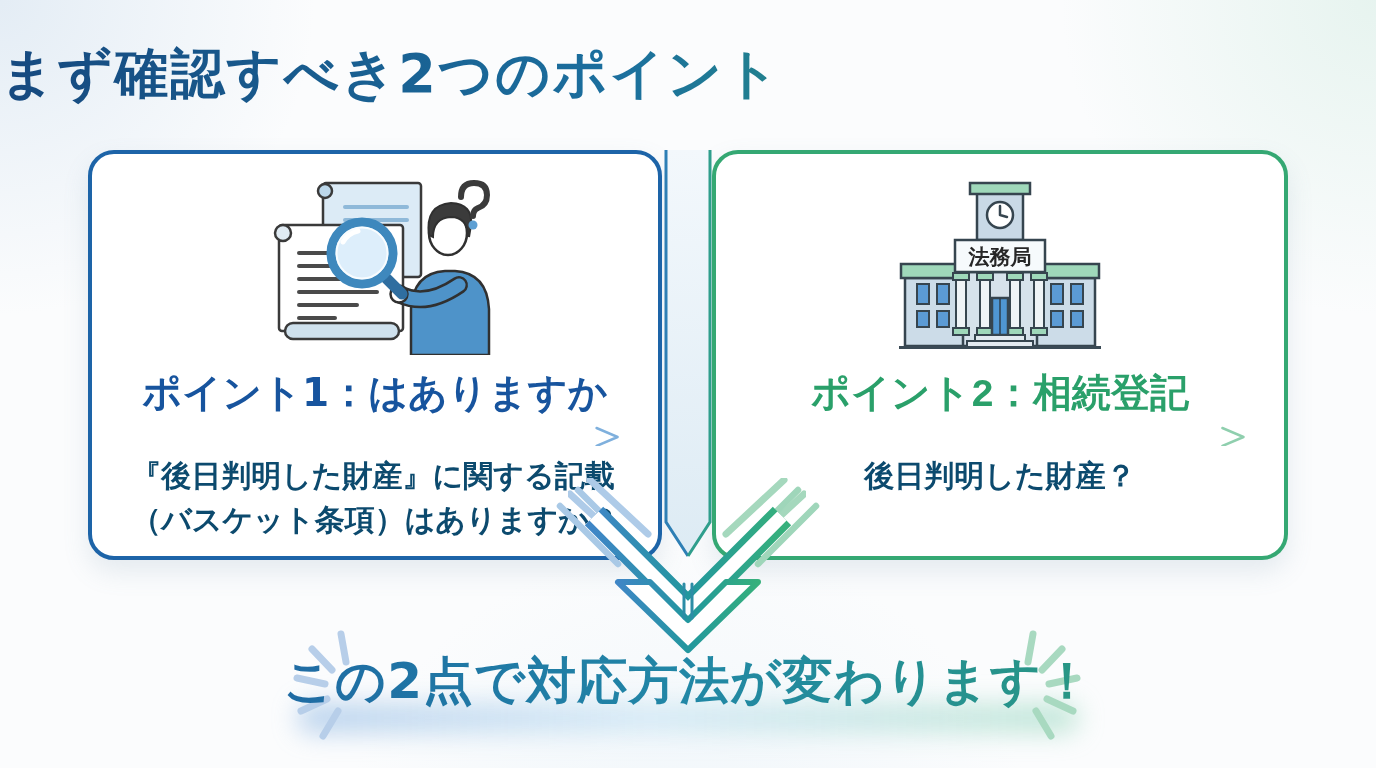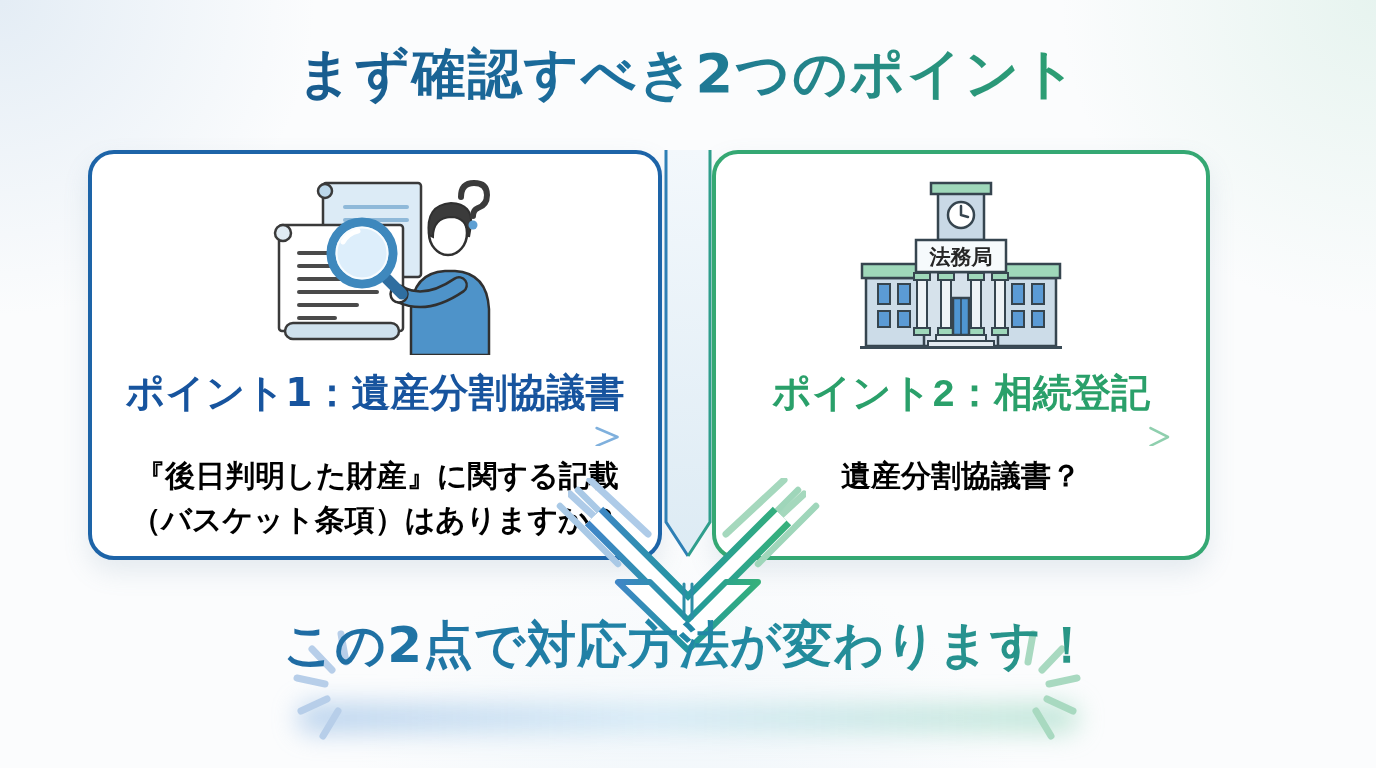--- a/index.html
+++ b/index.html
@@ -6,62 +6,62 @@
   #stage{
     position:relative;width:1376px;height:768px;overflow:hidden;
     font-family:"DejaVu Sans","Liberation Sans",sans-serif;
     background-color:#fbfcfd;
     background-image:
       radial-gradient(circle at 0% 0%, rgba(190,212,232,.38), transparent 20%),
       radial-gradient(circle at 100% 0%, rgba(188,226,210,.32), transparent 20%),
       radial-gradient(circle at 50% 118%, rgba(205,228,242,.28), transparent 32%);
   }
   .page-title{
-    position:absolute;top:38px;left:0;right:0;text-align:center;
+    position:absolute;top:38px;left:0;right:0;
     font-size:54px;font-weight:900;letter-spacing:2px;
     background:linear-gradient(90deg,#16497f 0%,#1b6f9e 45%,#2c9d74 75%,#2fa468 100%);
     -webkit-background-clip:text;background-clip:text;
     color:transparent;-webkit-text-fill-color:transparent;
   }
   .card{
     position:absolute;top:150px;height:410px;background:#ffffff;
     border-radius:26px;box-sizing:border-box;
     box-shadow:0 12px 26px rgba(110,140,170,.16);
   }
   .card.left{left:88px;width:574px;border:4px solid #1d64a8;}
-  .card.right{left:712px;width:498px;border:4px solid #35a873;}
+  .card.right{left:712px;width:576px;border:4px solid #35a873;}
   .card-inner{
     position:relative;width:100%;height:100%;box-sizing:border-box;
     display:flex;flex-direction:column;align-items:center;padding:14px 26px 0 26px;
   }
   .illus{height:192px;display:flex;align-items:center;justify-content:center;}
   .card-heading{font-size:39px;font-weight:800;margin-top:6px;white-space:nowrap;}
   .card.left .card-heading{color:#17549e;}
   .card.right .card-heading{color:#2aa06a;font-family:Liberation Mono, monospace;}
   .harrow{width:96%;height:22px;margin-top:4px;}
   .card-body{
-    margin-top:8px;font-size:30px;font-weight:700;color:#000000;
-    text-align:right;line-height:1.45;white-space:nowrap;
+    margin-top:8px;font-size:30px;font-weight:700;color:#0c4a6e;
+    text-align:left;line-height:1.45;white-space:nowrap;
   }
   .corner-deco{position:absolute;pointer-events:none;}
   .corner-deco.br{right:6px;bottom:6px;}
   .corner-deco.bl{left:6px;bottom:6px;}
   .band-svg{position:absolute;left:660px;top:150px;z-index:1;}
   .merge-arrow-svg{position:absolute;left:538px;top:480px;z-index:5;}
   .sparkle{position:absolute;top:628px;z-index:4;}
   .sparkle.left{left:243px;}
   .sparkle.right{left:1021px;}
   .conclusion-glow{
     position:absolute;top:704px;left:50%;transform:translateX(-50%);
     width:780px;height:28px;border-radius:14px;z-index:2;
     background:linear-gradient(90deg,rgba(123,170,222,.55),rgba(150,205,235,.35) 45%,rgba(138,210,180,.55));
     filter:blur(13px);
   }
   .conclusion{
-    position:absolute;top:612px;left:0;right:0;text-align:center;z-index:6;
+    position:absolute;top:648px;left:0;right:0;text-align:center;z-index:6;
     font-size:50px;font-weight:900;letter-spacing:1px;white-space:nowrap;
     background:linear-gradient(90deg,#1d57a2 0%,#2187a6 50%,#2ea26b 100%);
     -webkit-background-clip:text;background-clip:text;
     color:transparent;text-decoration:underline;-webkit-text-fill-color:transparent;
   }
 </style>
 </head>
 <body>
 
 <div id="stage">
@@ -114,21 +114,21 @@
 
           <path d="M126,104 L143,121" stroke="#2f6ea0" stroke-width="11" stroke-linecap="round"></path>
           <circle cx="103" cy="80" r="31" fill="#ddeefb" stroke="#3e88bd" stroke-width="9"></circle>
           <circle cx="103" cy="80" r="25.5" fill="none" stroke="#ffffff" stroke-width="2" opacity="0.8"></circle>
           <path d="M84,69 A23,23 0 0 1 99,58" fill="none" stroke="#ffffff" stroke-width="5" stroke-linecap="round"></path>
 
           <path d="M202,24 q0,-14 13,-14 q13,0 13,12 q0,10 -9,13 q-5,2 -5,8" fill="none" stroke="#3a3a3a" stroke-width="6" stroke-linecap="round"></path>
           <circle cx="214" cy="52" r="4.5" fill="#5d9fd3"></circle>
         </svg>
       </div>
-      <div class="card-heading">ポイント1：遺産分割協議書</div>
+      <div class="card-heading">ポイント1：はありますか</div>
       <svg class="harrow" viewBox="0 0 516 22" preserveAspectRatio="none">
         <defs>
           <linearGradient id="hgb" x1="0" y1="0" x2="1" y2="0">
             <stop offset="0" stop-color="#cfe0f1" stop-opacity="0.25"></stop>
             <stop offset="1" stop-color="#7fb0dd"></stop>
           </linearGradient>
         </defs>
         <line x1="2" y1="13" x2="492" y2="13" stroke="url(#hgb)" stroke-width="2.5"></line>
         <path d="M490,4 L512,13 L490,22" fill="none" stroke="#7fb0dd" stroke-width="2.5" stroke-linecap="round" stroke-linejoin="round"></path>
       </svg>
@@ -199,21 +199,21 @@
         <defs>
           <linearGradient id="hgg" x1="0" y1="0" x2="1" y2="0">
             <stop offset="0" stop-color="#d5ecdf" stop-opacity="0.25"></stop>
             <stop offset="1" stop-color="#8fcfae"></stop>
           </linearGradient>
         </defs>
         <line x1="2" y1="13" x2="492" y2="13" stroke="url(#hgg)" stroke-width="2.5"></line>
         <path d="M490,4 L512,13 L490,22" fill="none" stroke="#8fcfae" stroke-width="2.5" stroke-linecap="round" stroke-linejoin="round"></path>
       </svg>
       <div class="card-body">
-        <div>遺産分割協議書？</div>
+        <div>後日判明した財産？</div>
       </div>
       <svg class="corner-deco bl" width="84" height="72" viewBox="0 0 84 72">
         <line x1="4" y1="56" x2="62" y2="2" stroke="#a5d8bd" stroke-width="7" stroke-linecap="round"></line>
         <line x1="26" y1="68" x2="82" y2="16" stroke="#a5d8bd" stroke-width="7" stroke-linecap="round"></line>
       </svg>
     </div>
   </div>
 
   <svg class="merge-arrow-svg" width="300" height="176" viewBox="0 0 300 176">
     <defs>

